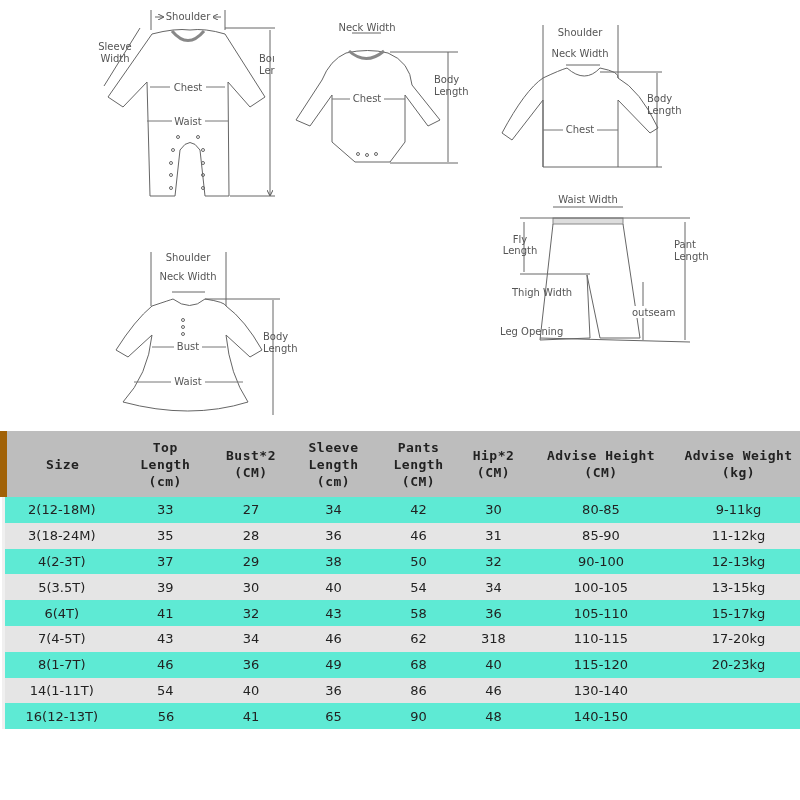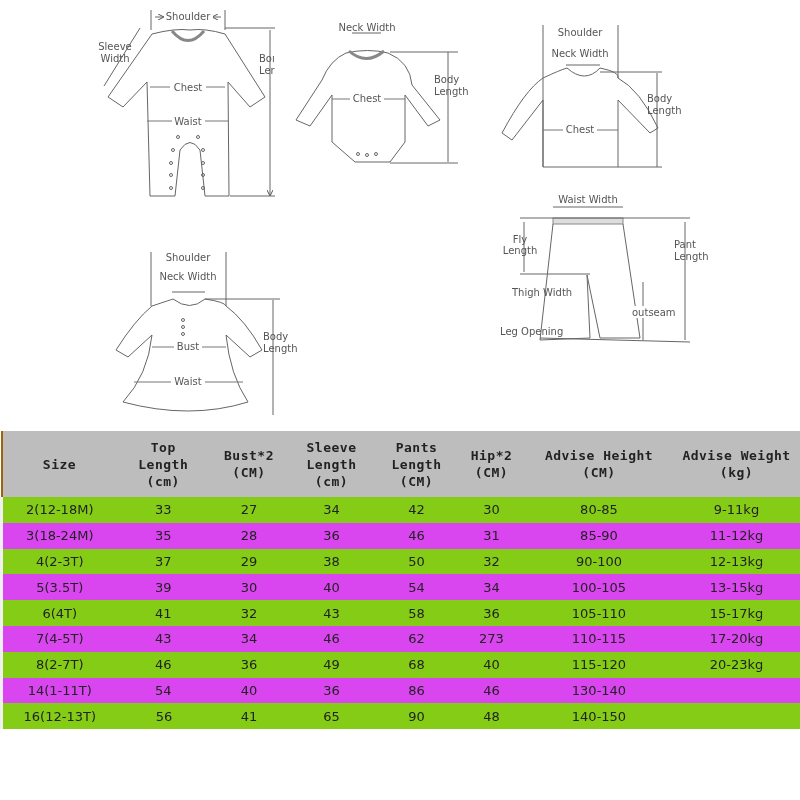--- a/index.html
+++ b/index.html
@@ -13,24 +13,24 @@
     font-family:"DejaVu Sans Mono", monospace;
   }
   table.size-table th {
     background:#bdbdbd; color:#222; font-weight:bold; font-size:13px;
     height:66px; line-height:17px; text-align:center; padding:0; letter-spacing:0.5px;
   }
   table.size-table td {
     height:25.8px; padding:0; text-align:center; font-family:"DejaVu Sans", sans-serif;
     font-size:13px; color:#222;
   }
-  table.size-table tr.light td { background:#84cc16; }
-  table.size-table tr.dark td { background:#d946ef; }
+  table.size-table tr.light td { background:#5eead4; }
+  table.size-table tr.dark td { background:#e5e5e5; }
   table.size-table tr td:first-child { border-left:3px solid #f0f0f0; }
-  table.size-table tr th:first-child { border-left:2px solid #a16207; }
+  table.size-table tr th:first-child { border-left:7px solid #a16207; }
 </style>
 </head>
 <body>
 
 <div class="diagrams">
 <svg width="800" height="425" viewBox="0 0 800 425" xmlns="http://www.w3.org/2000/svg" fill="none" stroke="#666" stroke-width="1">
   <defs>
     <marker id="ar" markerWidth="6" markerHeight="6" refX="5" refY="3" orient="auto">
       <path d="M0,0 L6,3 L0,6" fill="none" stroke="#555"></path>
     </marker>
@@ -252,26 +252,26 @@
         <td>36</td>
         <td>105-110</td>
         <td>15-17kg</td>
       </tr>
       <tr class="dark">
         <td>7(4-5T)</td>
         <td>43</td>
         <td>34</td>
         <td>46</td>
         <td>62</td>
-        <td>273</td>
+        <td>318</td>
         <td>110-115</td>
         <td>17-20kg</td>
       </tr>
       <tr class="light">
-        <td>8(2-7T)</td>
+        <td>8(1-7T)</td>
         <td>46</td>
         <td>36</td>
         <td>49</td>
         <td>68</td>
         <td>40</td>
         <td>115-120</td>
         <td>20-23kg</td>
       </tr>
       <tr class="dark">
         <td>14(1-11T)</td>

